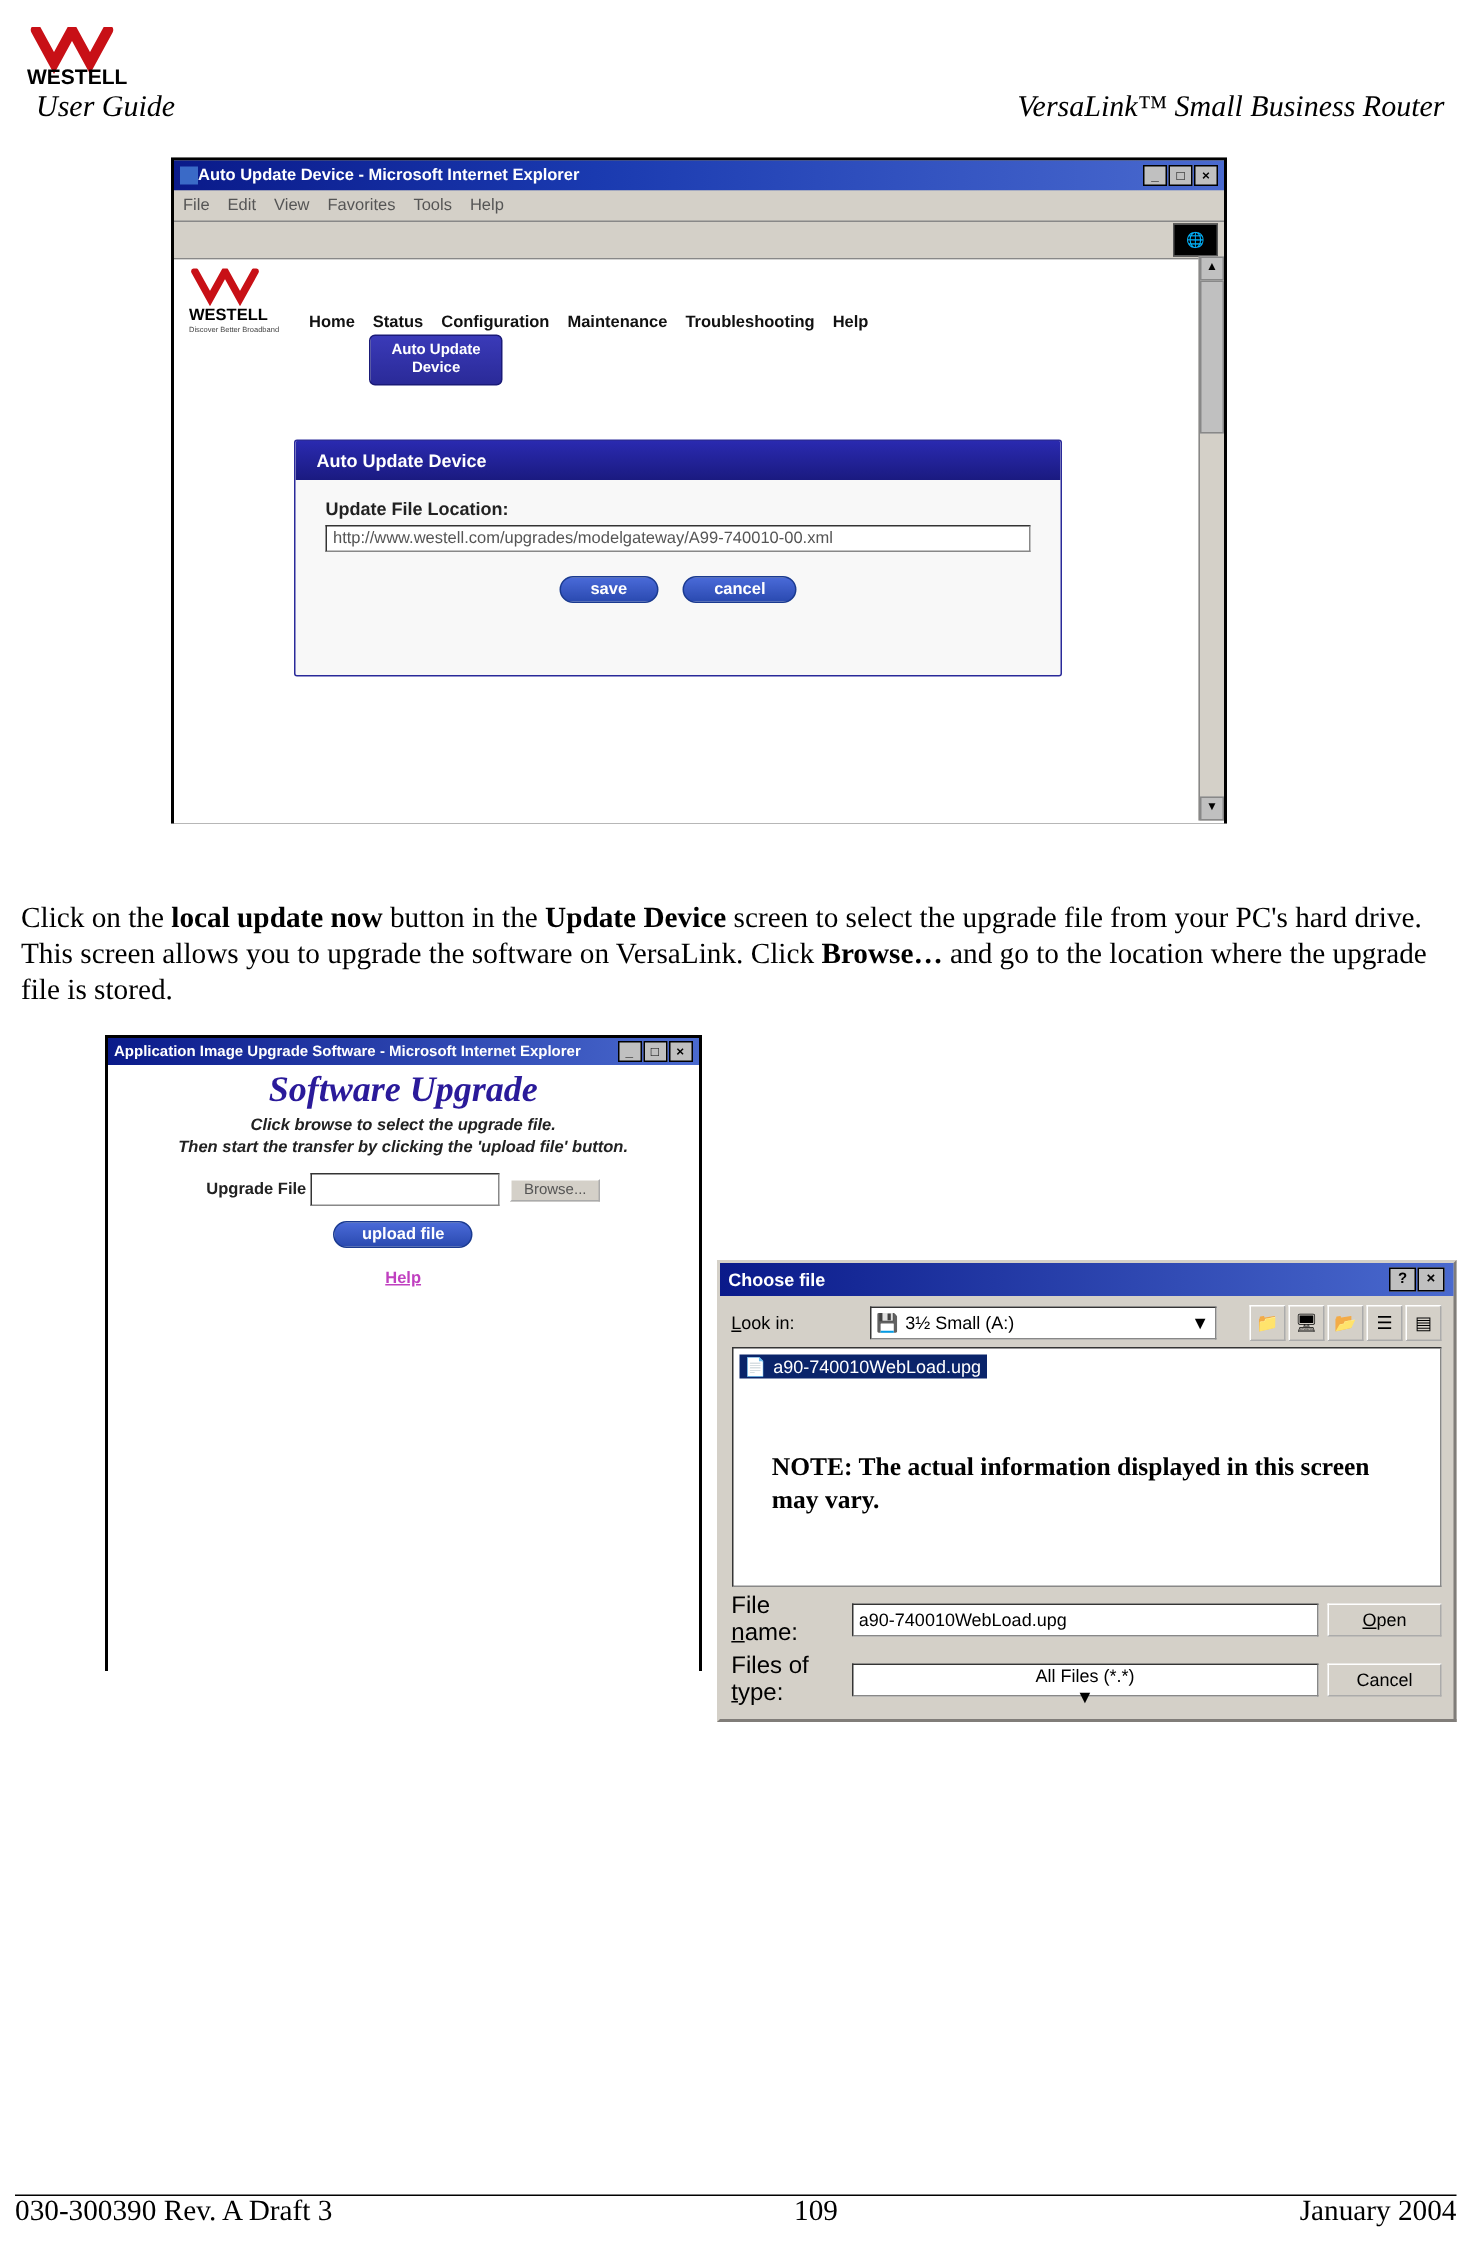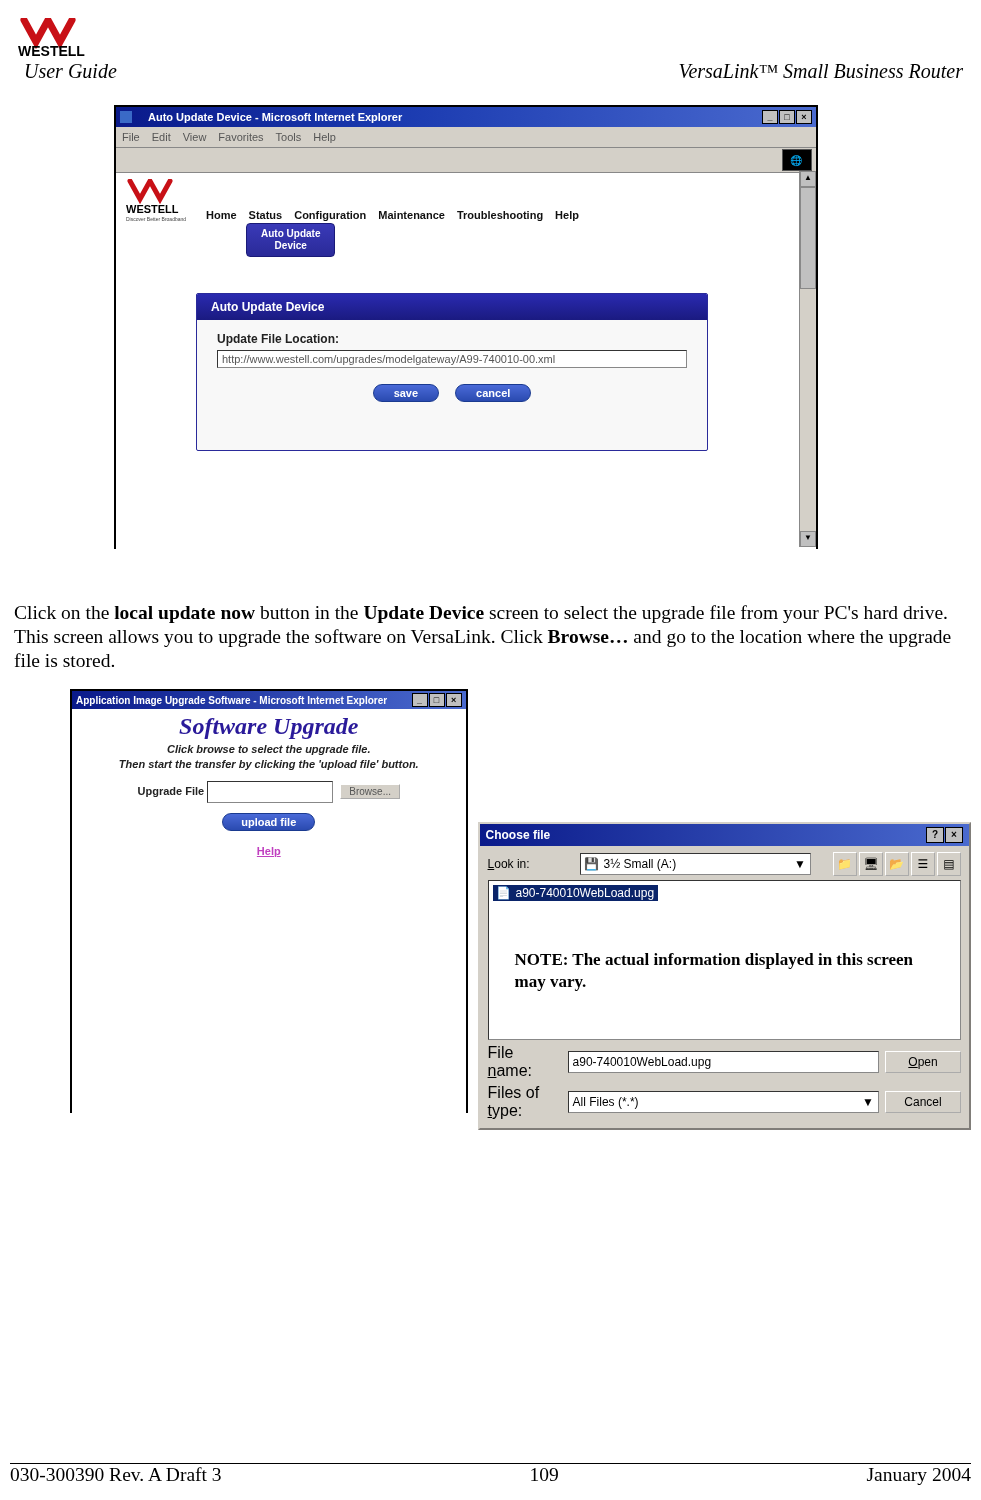--- a/index.html
+++ b/index.html
@@ -48,21 +48,21 @@
     background: linear-gradient(to right,#0a1a8a,#1a3ab0 40%,#4a6acf);
     color: #fff;
     font-size: 11px;
     font-weight: bold;
     padding: 2px 4px;
     display: flex;
     align-items: center;
     justify-content: space-between;
     height: 16px;
   }
-  .ie-title-left { display:flex; align-items:center; gap:16px;}
+  .ie-title-left { display:flex; align-items:center; gap:0;}
   .ie-icon { width:12px; height:12px; background:#3a6ac7; display:inline-block;}
   .ie-ctrls { display:flex; gap:1px;}
   .ie-ctrls span { width:14px; height:12px; background:#c0c0c0; border:1px solid #000; font-size:9px; line-height:12px; text-align:center; color:#000;}
   .ie-menu {
     background: #d4d0c8;
     font-size: 11px;
     padding: 2px 6px;
     display: flex;
     gap: 12px;
     height: 16px;
@@ -129,21 +129,21 @@
   .vscroll { position:absolute; right:0; top:64px; bottom:0; width:16px; background:#d4d0c8; border-left:1px solid #888;}
   .vscroll .arrow { height:14px; background:#c0c0c0; border:1px solid #888; font-size:8px; text-align:center; line-height:12px;}
   .vscroll .thumb { height:100px; background:#c0c0c0; border:1px solid #888;}
   
   .body-para {
     font-size: 19.5px;
     margin: 52px 4px 0 4px;
     line-height: 1.22;
   }
   
-  .mid-row { display:flex; align-items:center; }
+  .mid-row { display:flex; align-items:flex-start; margin-top:18px; }
   .ie-window2 {
     width: 394px;
     height: 420px;
     border: 2px solid #000;
     margin-left: 60px;
     background:#c0c0c0;
     font-family: Tahoma, Arial, sans-serif;
     position:relative;
   }
   .ie2-title {
@@ -204,21 +204,21 @@
   }
   .note-text {
     position:absolute; left:26px; top:68px; right:14px;
     font-family:"Times New Roman",serif; font-size:17px; font-weight:bold; color:#000; line-height:1.25;
   }
   .cf-bottom .row { display:flex; align-items:center; gap:6px; margin-top:4px;}
   .cf-bottom .lbl { width:74px; font-size:16px;}
   .cf-bottom input, .cf-bottom .combo {
     flex:1; background:#fff; border:1px inset #888; height:20px; font-size:12px; padding:0 4px;
   }
-  .cf-bottom .combo { display:flex; align-items:center; justify-content:space-between;}
+  .cf-bottom .combo { display:flex; align-items:center; justify-content:space-between;flex-direction:column;}
   .cf-bottom .btn {
     width:76px; height:22px; background:#d4d0c8; border:1px outset #fff; font-size:12px;
   }
   
   .doc-footer {
     position:absolute; left:10px; right:10px; bottom:14px;
     border-top:1px solid #000;
     display:flex; justify-content:space-between;
     font-size:19.5px; padding-top:0;
   }

